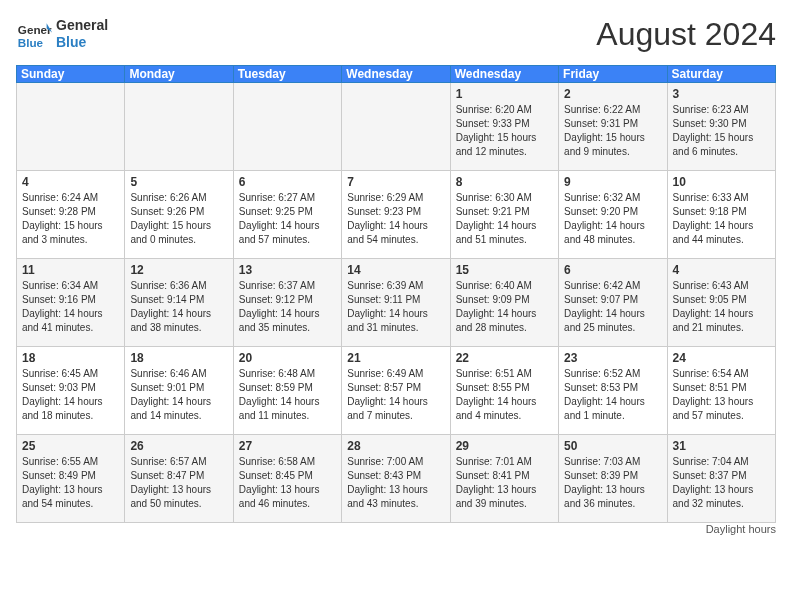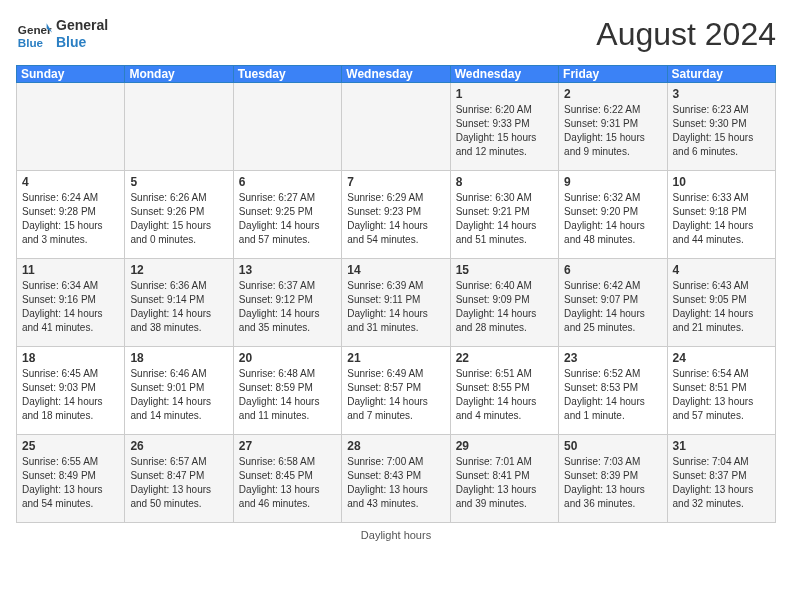--- a/index.html
+++ b/index.html
@@ -245,13 +245,13 @@
           <div class="day-info">Sunrise: 7:03 AM<br>Sunset: 8:39 PM<br>Daylight: 13 hours<br>and 36 minutes.</div>
         </td>
         <td>
           <span class="day-num">31</span>
           <div class="day-info">Sunrise: 7:04 AM<br>Sunset: 8:37 PM<br>Daylight: 13 hours<br>and 32 minutes.</div>
         </td>
       </tr>
     </tbody>
 </table>
 
-<div style="font-size:11px;color:#555;margin-top:6px;text-align:center;">Daylight hours</div>
+<div style="font-size:11px;color:#555;text-align:right;">Daylight hours</div>
 
 </body></html>

